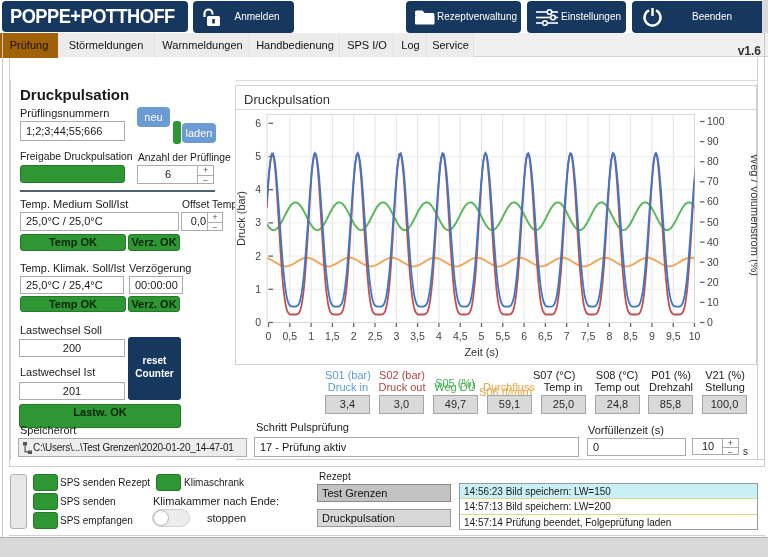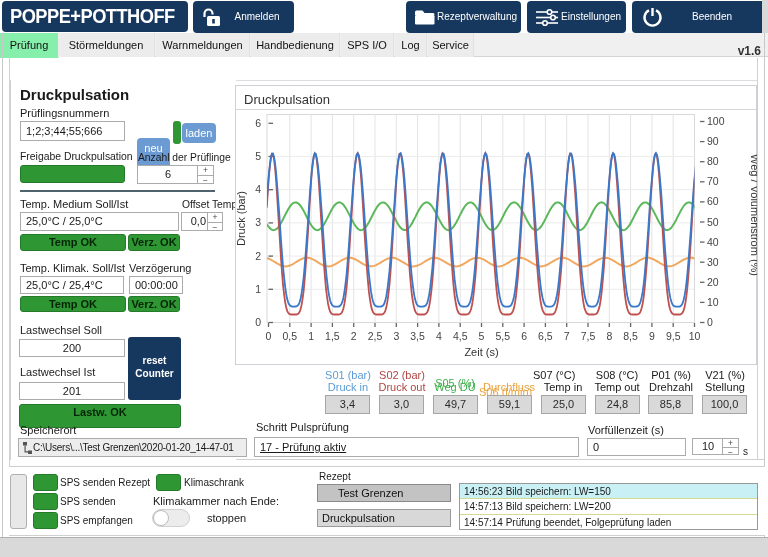--- a/index.html
+++ b/index.html
@@ -66,42 +66,42 @@
     <svg class="abs" style="left:10px;top:6px" width="21" height="21" viewBox="0 0 21 21">
         <path d="M7 3.4 a8 8 0 1 0 7 0" fill="none" stroke="#fff" stroke-width="2.4"></path>
         <line x1="10.5" y1="1" x2="10.5" y2="9" stroke="#fff" stroke-width="2.4"></line>
       </svg>
     <div class="cap" style="left:40px;width:80px;">Beenden</div>
   </div>
   <div class="abs" style="left:762px;top:0;width:6px;height:33px;background:#d9d9d9;"></div>
 </div>
 
 <div class="abs" style="left:0;top:33px;width:768px;height:24px;background:#f0f0f0;border-bottom:1px solid #d5d5d5;">
-  <div class="tab" style="left:0;width:59px;background:#86efac;border-right:1px solid #d6d6d6;height:25px;">Prüfung</div>
+  <div class="tab" style="left:0;width:59px;background:#a16207;border-right:1px solid #d6d6d6;height:25px;">Prüfung</div>
   <div class="tab" style="left:58px;width:97px;">Störmeldungen</div>
   <div class="tab" style="left:156px;width:94px;">Warnmeldungen</div>
   <div class="tab" style="left:251px;width:89px;">Handbedienung</div>
   <div class="tab" style="left:341px;width:53px;">SPS I/O</div>
   <div class="tab" style="left:395px;width:32px;">Log</div>
   <div class="tab" style="left:428px;width:46px;">Service</div>
   <div class="abs" style="right:7px;top:11px;font-size:12px;font-weight:bold;color:#333;">v1.6</div>
 </div>
 
 <div class="abs" style="left:2px;top:33px;width:1px;height:504px;background:#c9c9c9;"></div>
 <div class="abs" style="left:9px;top:58px;width:1px;height:478px;background:#d0d0d0;"></div>
 <div class="abs" style="left:757px;top:58px;width:1px;height:402px;background:#d0d0d0;"></div>
 <div class="abs" style="left:764px;top:33px;width:1px;height:504px;background:#c9c9c9;"></div>
 <div class="abs" style="left:9px;top:80px;width:748px;height:1px;background:#dcdcdc;"></div>
 <div class="abs" style="left:9px;top:459px;width:755px;height:1px;background:#d0d0d0;"></div>
 
 <div class="abs" style="left:10px;top:80px;width:226px;height:380px;background:#fff;border-left:1px solid #d0d0d0;"></div>
 <div class="lbl" style="left:20px;top:86px;font-size:15px;font-weight:bold;">Druckpulsation</div>
 <div class="lbl" style="left:20px;top:107px;">Prüflingsnummern</div>
 <div class="inp" style="left:20px;top:121px;width:105px;height:20px;">1;2;3;44;55;666</div>
-<div class="bbtn" style="left:137px;top:138px;width:33px;height:36px;line-height:20px;">neu</div>
+<div class="bbtn" style="left:137px;top:107px;width:33px;height:20px;line-height:20px;">neu</div>
 <div class="abs" style="left:173px;top:121px;width:8px;height:23px;background:#2e9633;border-radius:3px;"></div>
 <div class="bbtn" style="left:182px;top:123px;width:34px;height:20px;line-height:20px;">laden</div>
 <div class="lbl" style="left:20px;top:151px;font-size:10.4px;">Freigabe Druckpulsation</div>
 <div class="gbtn" style="left:20px;top:165px;width:105px;height:18px;"></div>
 <div class="lbl" style="left:138px;top:152px;font-size:10.3px;">Anzahl der Prüflinge</div>
 <div class="spin" style="left:137px;top:165px;width:77px;height:19px;">
   <div class="val" style="width:60px;text-align:center;line-height:17px;">6</div>
   <div class="ud" style="width:16px;">
       <div class="up">+</div>
       <div class="dn">−</div>
@@ -285,21 +285,21 @@
 <div class="lbl" style="left:587px;top:381px;width:60px;text-align:center;color:#1a1a1a;">Temp out</div>
 <div class="vbox" style="left:595px;top:395px;width:45px;height:19px;line-height:17px;">24,8</div>
 <div class="lbl" style="left:641px;top:369px;width:60px;text-align:center;color:#1a1a1a;">P01 (%)</div>
 <div class="lbl" style="left:641px;top:381px;width:60px;text-align:center;color:#1a1a1a;">Drehzahl</div>
 <div class="vbox" style="left:648px;top:395px;width:45px;height:19px;line-height:17px;">85,8</div>
 <div class="lbl" style="left:695px;top:369px;width:60px;text-align:center;color:#1a1a1a;">V21 (%)</div>
 <div class="lbl" style="left:695px;top:381px;width:60px;text-align:center;color:#1a1a1a;">Stellung</div>
 <div class="vbox" style="left:702px;top:395px;width:45px;height:19px;line-height:17px;">100,0</div>
 
 <div class="lbl" style="left:256px;top:421px;">Schritt Pulsprüfung</div>
-<div class="inp" style="left:254px;top:437px;width:325px;height:20px;line-height:18px;text-decoration:underline;">17 - Prüfung aktiv</div>
+<div class="inp" style="left:254px;top:437px;width:325px;height:20px;line-height:18px;">17 - Prüfung aktiv</div>
 <div class="lbl" style="left:588px;top:424px;">Vorfüllenzeit (s)</div>
 <div class="inp" style="left:587px;top:438px;width:99px;height:18px;line-height:16px;">0</div>
 <div class="spin" style="left:692px;top:438px;width:47px;height:17px;">
   <div class="val" style="width:30px;text-align:center;line-height:15px;">10</div>
   <div class="ud" style="width:16px;">
       <div class="up">+</div>
       <div class="dn">−</div>
     </div>
 </div>
 <div class="lbl" style="left:743px;top:446px;font-size:10px;">s</div>
@@ -312,21 +312,21 @@
 <div class="lbl" style="left:60px;top:477px;font-size:10px;">SPS senden Rezept</div>
 <div class="lbl" style="left:60px;top:496px;font-size:10px;">SPS senden</div>
 <div class="lbl" style="left:60px;top:515px;font-size:10px;">SPS empfangen</div>
 <div class="abs" style="left:156px;top:474px;width:25px;height:17px;background:#2e9633;border:1px solid #257a29;border-radius:3px;"></div>
 <div class="lbl" style="left:184px;top:477px;font-size:10px;">Klimaschrank</div>
 <div class="lbl" style="left:153px;top:495px;">Klimakammer nach Ende:</div>
 <div class="abs" style="left:152px;top:509px;width:38px;height:18px;background:#ececec;border:1px solid #d0d0d0;border-radius:9px;"></div>
 <div class="abs" style="left:153px;top:510px;width:16px;height:16px;background:#fff;border:1px solid #bbb;border-radius:8px;"></div>
 <div class="lbl" style="left:207px;top:512px;">stoppen</div>
 <div class="lbl" style="left:319px;top:471px;font-size:10px;">Rezept</div>
-<div class="abs" style="left:317px;top:484px;width:134px;height:18px;background:#c3c3c3;border:1px solid #8a8a8a;font-size:11px;color:#111;line-height:16px;padding-left:20px;">Test Grenzen</div>
+<div class="abs" style="left:317px;top:484px;width:134px;height:18px;background:#c3c3c3;border:1px solid #8a8a8a;font-size:11px;color:#111;line-height:16px;padding-left:4px;">Test Grenzen</div>
 <div class="abs" style="left:317px;top:509px;width:134px;height:18px;background:#d8d8d8;border:1px solid #9a9a9a;font-size:11px;color:#111;line-height:16px;padding-left:4px;">Druckpulsation</div>
 <div class="abs" style="left:459px;top:483px;width:299px;height:47px;border:1px solid #999;background:#fff;">
   <div class="abs" style="left:0;top:0;width:297px;height:15px;background:#c9f0f4;border-bottom:1px solid #d8d88e;font-size:10px;color:#1a1a1a;line-height:15px;padding-left:4px;">14:56:23 Bild speichern: LW=150</div>
   <div class="abs" style="left:0;top:16px;width:297px;height:15px;border-bottom:1px solid #d8d88e;font-size:10px;color:#1a1a1a;line-height:14px;padding-left:4px;">14:57:13 Bild speichern: LW=200</div>
   <div class="abs" style="left:0;top:32px;width:297px;height:14px;font-size:10px;color:#1a1a1a;line-height:13px;padding-left:4px;">14:57:14 Prüfung beendet, Folgeprüfung laden</div>
 </div>
 
 <div class="abs" style="left:0;top:537px;width:768px;height:1px;background:#b0b0b0;"></div>
 <div class="abs" style="left:0;top:538px;width:768px;height:19px;background:#d9d9d9;"></div>
 

